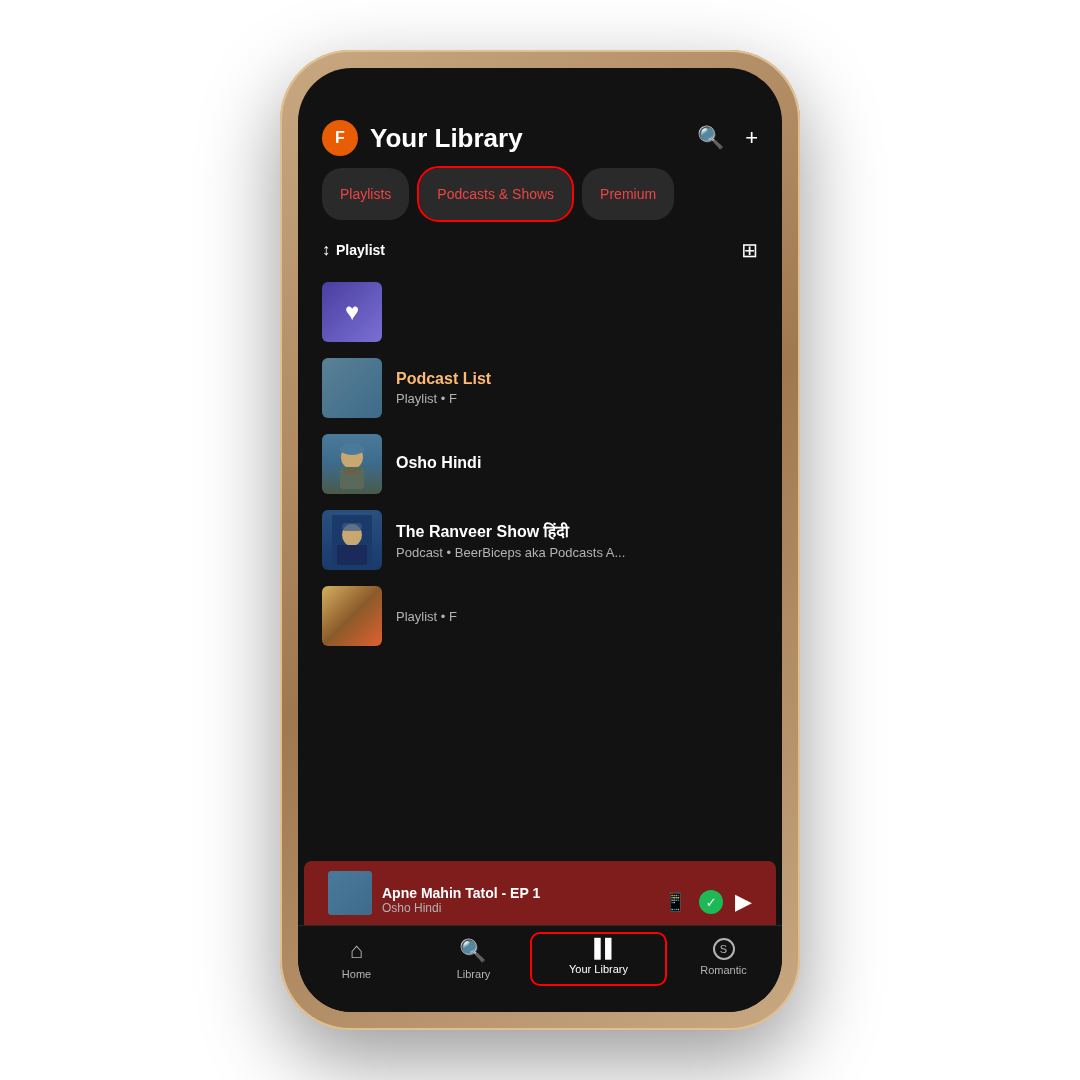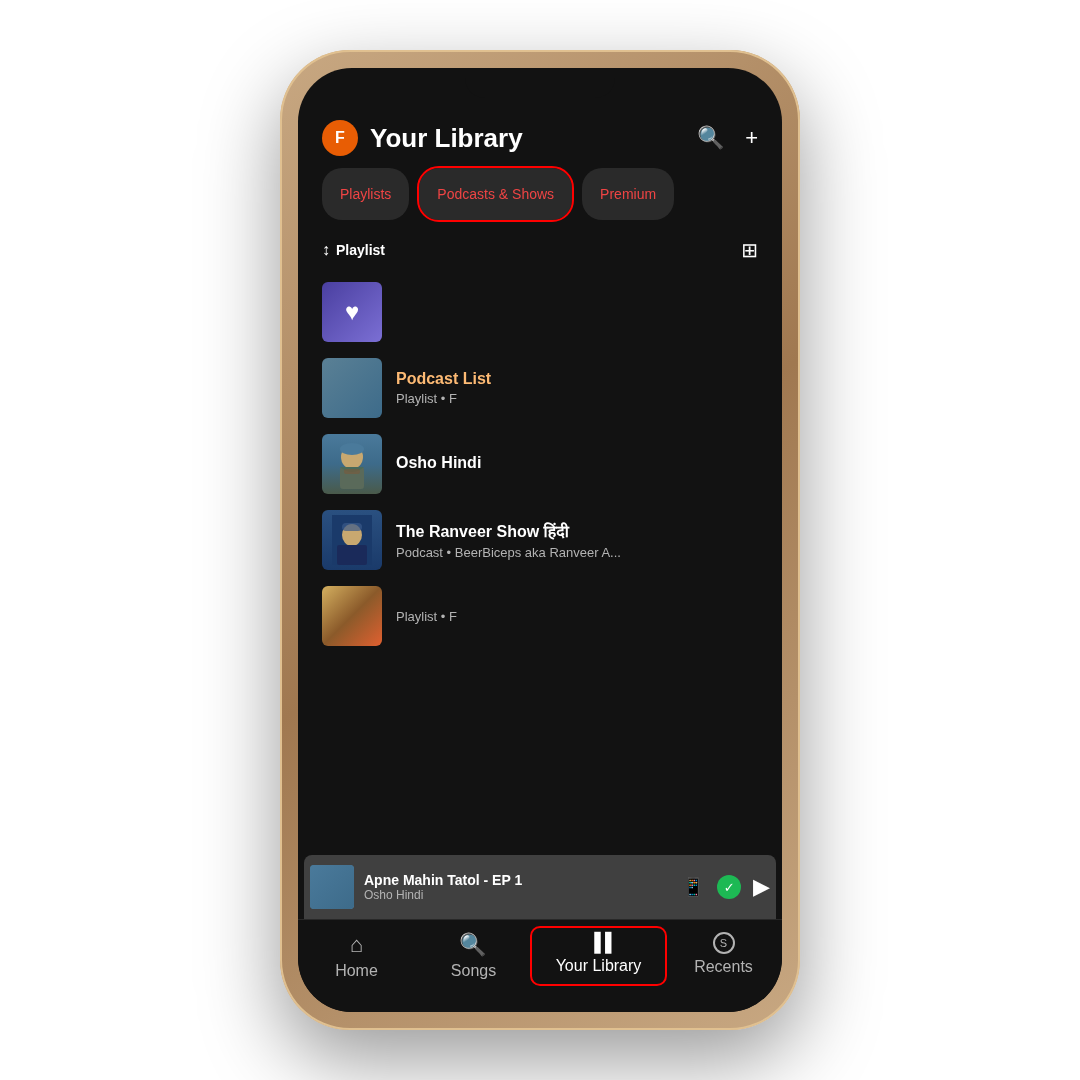--- a/index.html
+++ b/index.html
@@ -233,26 +233,26 @@
       gap: 4px;
     }
 
     .pin-icon {
       color: #1db954;
       font-size: 11px;
     }
 
     
     .now-playing {
-      background: #404040;
+      background: #7f1d1d;
       margin: 0 6px;
       border-radius: 8px 8px 0 0;
-      padding: 10px 6px;
-      display: flex;
-      align-items: center;
+      padding: 10px 24px;
+      display: flex;
+      align-items: flex-end;
       gap: 10px;
     }
 
     .np-thumb {
       width: 44px;
       height: 44px;
       border-radius: 4px;
       background: linear-gradient(135deg, #3d6b8a, #5a8aaa);
       flex-shrink: 0;
     }
@@ -325,21 +325,21 @@
     .nav-icon {
       font-size: 22px;
       color: #b3b3b3;
     }
 
     .nav-icon.active {
       color: #fff;
     }
 
     .nav-label {
-      font-size: 16px;
+      font-size: 11px;
       color: #b3b3b3;
     }
 
     .nav-label.active {
       color: #fff;
     }
 
     
     .your-library-nav {
       outline: 2px solid #ff0000;
@@ -428,21 +428,21 @@
               <svg width="40" height="50" viewBox="0 0 40 50">
                 <rect x="0" y="0" width="40" height="50" fill="#1a3a6a"></rect>
                 <ellipse cx="20" cy="20" rx="10" ry="11" fill="#c8a870"></ellipse>
                 <rect x="5" y="30" width="30" height="20" rx="2" fill="#1a2a5a"></rect>
                 <rect x="10" y="8" width="20" height="8" rx="4" fill="#3a5a8a" opacity="0.7"></rect>
               </svg>
             </div>
           </div>
           <div class="item-info">
             <div class="item-title">The Ranveer Show हिंदी</div>
-            <div class="item-subtitle">Podcast • BeerBiceps aka Ranveer A...</div>
+            <div class="item-subtitle">Podcast • BeerBiceps aka Podcasts A...</div>
           </div>
         </div>
 
         <div class="list-item">
           <div class="item-thumb" style="border-radius:6px;">
             <div class="artwork-block" style="background: linear-gradient(135deg, #d4b060, #8b5a2a, #e06030); width:100%; height:100%;"></div>
           </div>
           <div class="item-info">
             <div class="item-subtitle">Playlist • F</div>
           </div>
@@ -465,27 +465,27 @@
         </div>
       </div>
 
       <div class="bottom-nav">
         <div class="nav-item">
           <span class="nav-icon">⌂</span>
           <span class="nav-label">Home</span>
         </div>
         <div class="nav-item">
           <span class="nav-icon">🔍</span>
-          <span class="nav-label">Songs</span>
+          <span class="nav-label">Library</span>
         </div>
         <div class="nav-item your-library-nav" style="outline: 2px solid red; border-radius: 8px; padding: 4px 8px;">
           <span class="nav-icon active" style="font-size:18px; letter-spacing:-2px;">▐▐</span>
           <span class="nav-label active">Your Library</span>
         </div>
         <div class="nav-item">
           <span class="nav-icon" style="width:22px;height:22px;border-radius:50%;border:2px solid #b3b3b3;display:inline-flex;align-items:center;justify-content:center;font-size:11px;color:#b3b3b3;">S</span>
-          <span class="nav-label">Recents</span>
+          <span class="nav-label">Romantic</span>
         </div>
       </div>
 
     </div>
   </div>
 </div>
 
 </body></html>

